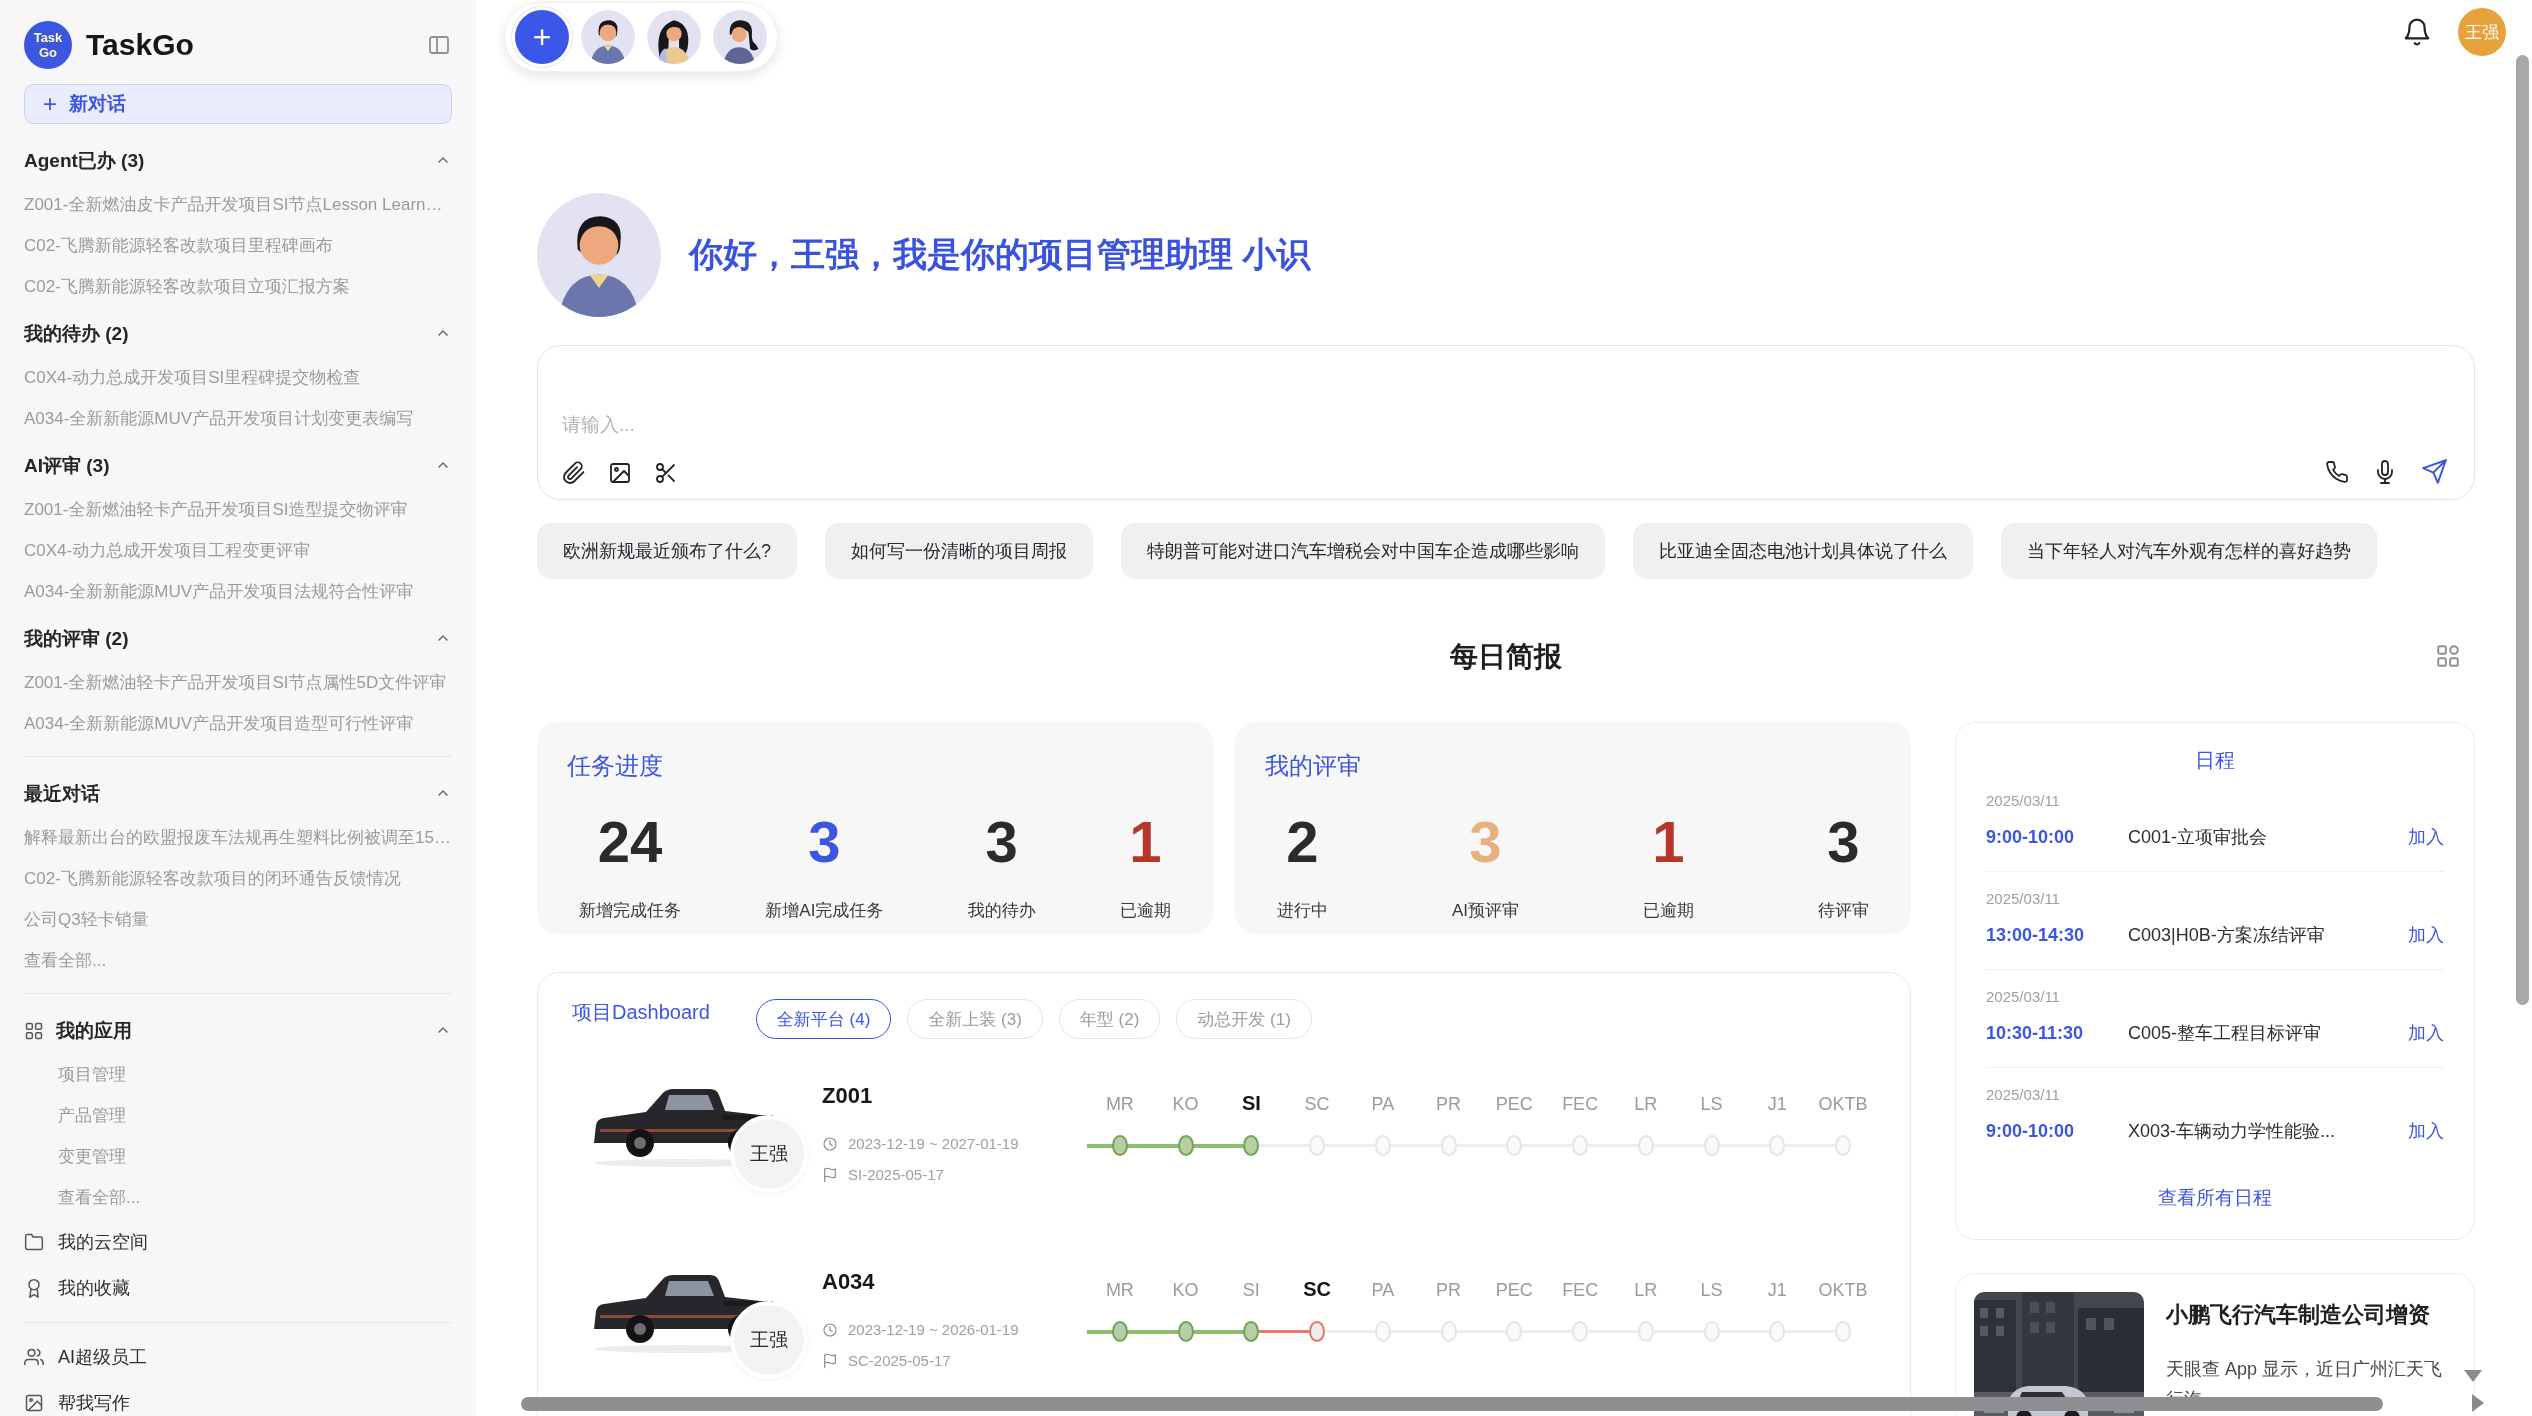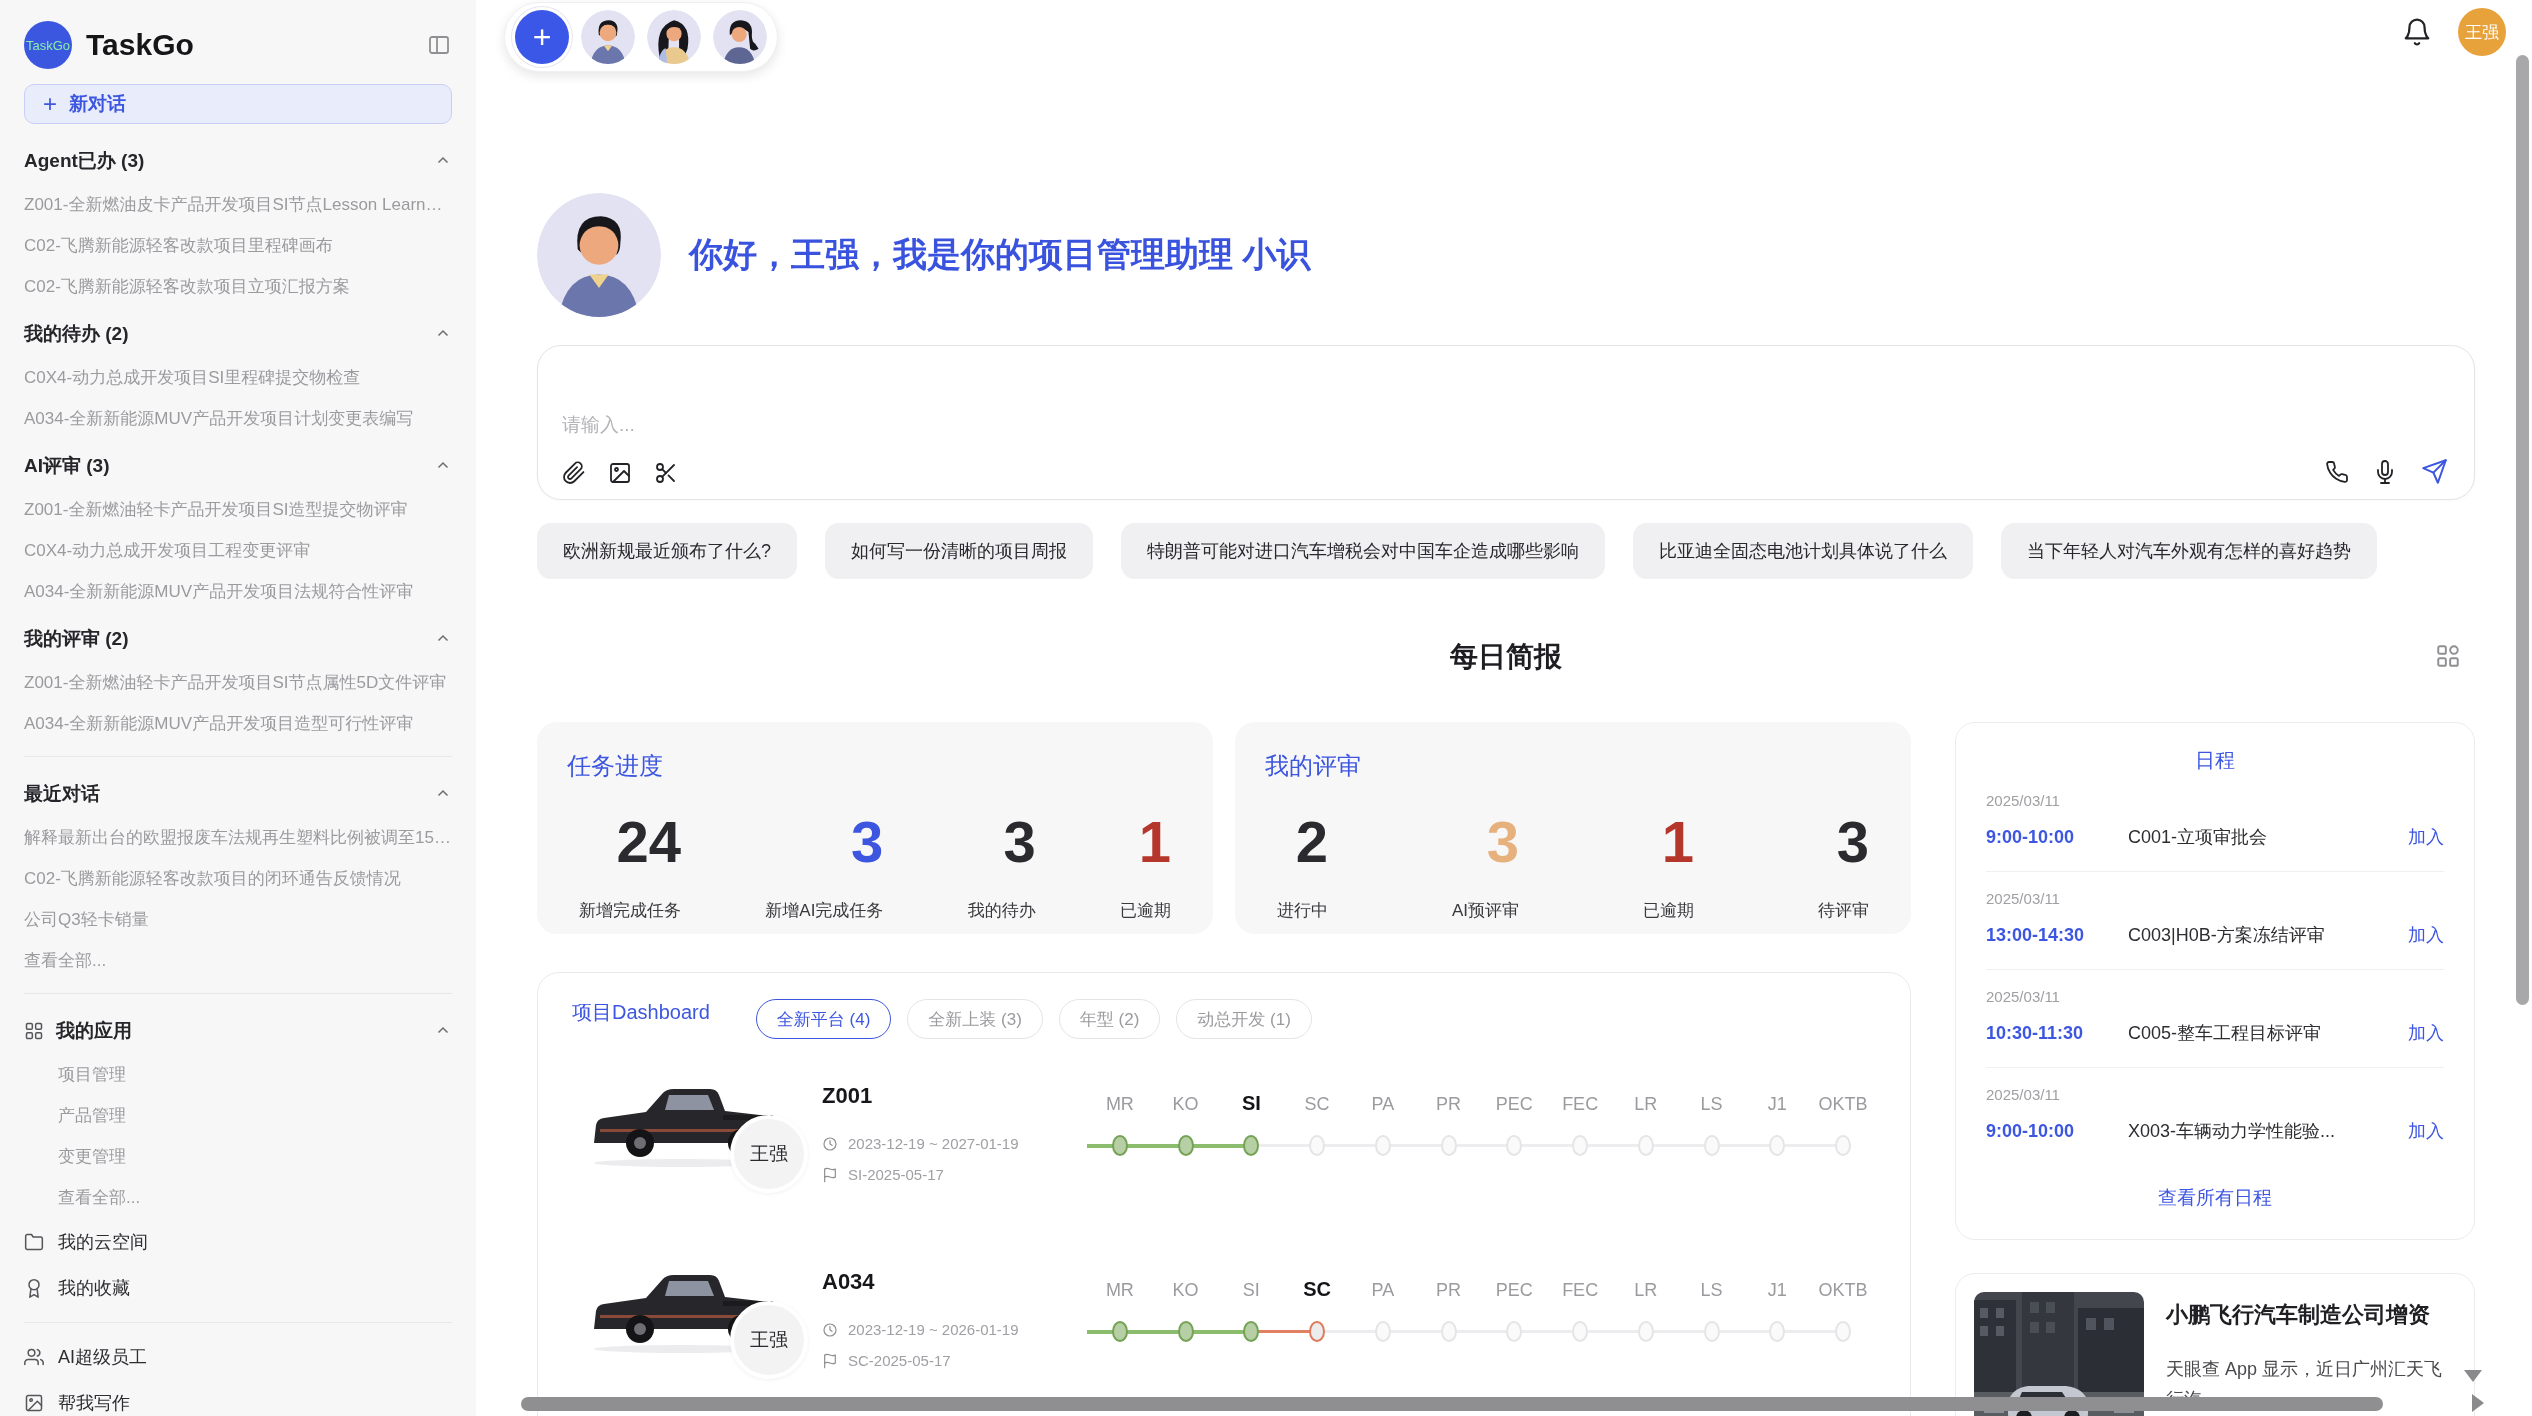--- a/index.html
+++ b/index.html
@@ -3,21 +3,21 @@
 <meta charset="utf-8">
 <style>
   * { margin:0; padding:0; box-sizing:border-box; }
   html,body { width:2532px; height:1416px; overflow:hidden; background:#fff;
     font-family:"Liberation Sans","DejaVu Sans",sans-serif; color:#222; }
   .app { display:flex; width:100%; height:100%; }
 
   
   .sidebar { width:476px; flex-shrink:0; background:#f7f7f8; padding:20px 24px 0 24px; overflow:hidden; position:relative; }
   .side-header { display:flex; align-items:center; gap:14px; height:50px; }
-  .logo { width:48px; height:48px; border-radius:50%; background:#3b57e0; color:#86efac; display:flex; flex-direction:row; align-items:center; justify-content:center; font-size:13px; font-weight:normal; line-height:15px; flex-shrink:0; }
+  .logo { width:48px; height:48px; border-radius:50%; background:#3b57e0; color:#fef9c3; display:flex; flex-direction:column; align-items:center; justify-content:center; font-size:13px; font-weight:bold; line-height:15px; flex-shrink:0; }
   .app-title { font-size:30px; font-weight:bold; color:#161619; }
   .collapse-btn { margin-left:auto; cursor:pointer; display:flex; }
   svg.ic { fill:none; stroke:#55555a; stroke-width:1.8; stroke-linecap:round; stroke-linejoin:round; }
   svg.ic.gray { stroke:#8f8f94; }
   .new-chat { margin-top:14px; width:100%; height:40px; border:1px solid #c9cff3; background:#e9ecfb; border-radius:10px; color:#3d56e0; font-size:19px; font-weight:bold; display:flex; align-items:center; gap:12px; padding:0 18px; cursor:pointer; font-family:inherit; }
   .new-chat .plus { font-size:24px; font-weight:normal; line-height:20px; }
   .sec-head { display:flex; align-items:center; margin-top:24px; cursor:pointer; }
   .sec-title { font-size:19px; font-weight:600; color:#26262a; }
   .sec-head svg.chev { width:18px; height:18px; margin-left:auto; fill:none; stroke:#6e6e73; stroke-width:2; }
   .sec-head svg.g-ic { width:20px; height:20px; margin-right:12px; fill:none; stroke:#55555a; stroke-width:1.8; }
@@ -62,21 +62,21 @@
   .briefing-grid { position:absolute; right:14px; top:6px; width:26px; height:26px; cursor:pointer; }
 
   .briefing-body { margin-top:45px; display:flex; gap:44px; }
   .col-left { flex:1; min-width:0; }
   .col-right { width:520px; flex-shrink:0; }
 
   .stats-row { display:flex; gap:22px; }
   .stat-card { flex:1; background:#f7f7f8; border-radius:20px; height:212px; padding:28px 30px; }
   .stat-card-title { font-size:24px; color:#3d56e0; }
   .stat-row { display:flex; justify-content:space-between; padding:0 12px; margin-top:26px; }
-  .stat { text-align:right; }
+  .stat { text-align:center; }
   .stat-value { font-size:58px; font-weight:bold; }
   .stat-label { font-size:17px; color:#3a3a3e; margin-top:24px; }
   .c-dark { color:#2b2b2f; } .c-blue { color:#3d56e0; } .c-red { color:#b5362a; } .c-orange { color:#e6b17d; }
 
   .dash-card { margin-top:38px; border:1.5px solid #e9e9ec; border-radius:22px; padding:26px 34px; height:470px; overflow:hidden; }
   .dash-head { display:flex; gap:46px; }
   .dash-title { font-size:20px; color:#3d56e0; }
   .fchips { display:flex; gap:16px; }
   .fchip { height:40px; border:1.5px solid #e4e4e7; border-radius:20px; padding:0 20px; display:flex; align-items:center; font-size:17px; color:#9b9b9f; background:#fff; cursor:pointer; white-space:nowrap; }
   .fchip.active { border-color:#3d56e0; color:#3d56e0; }

